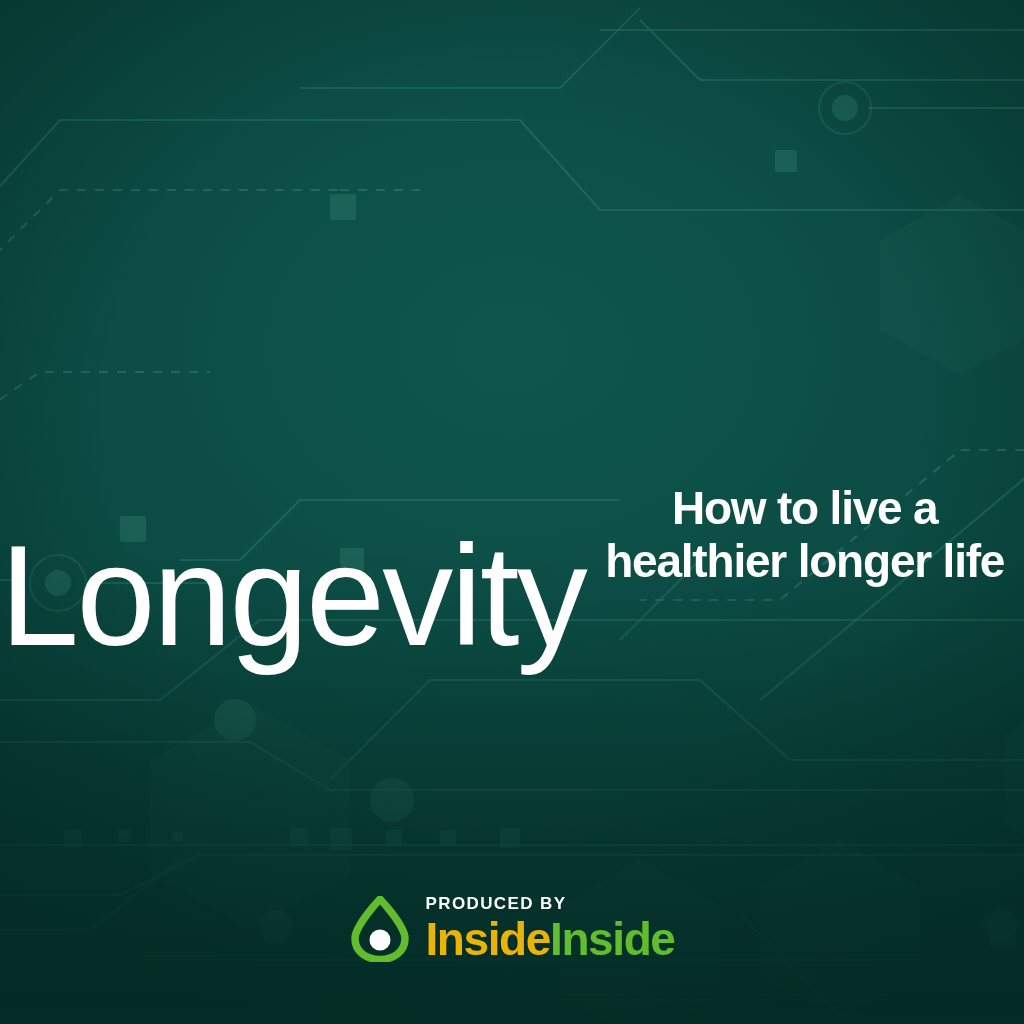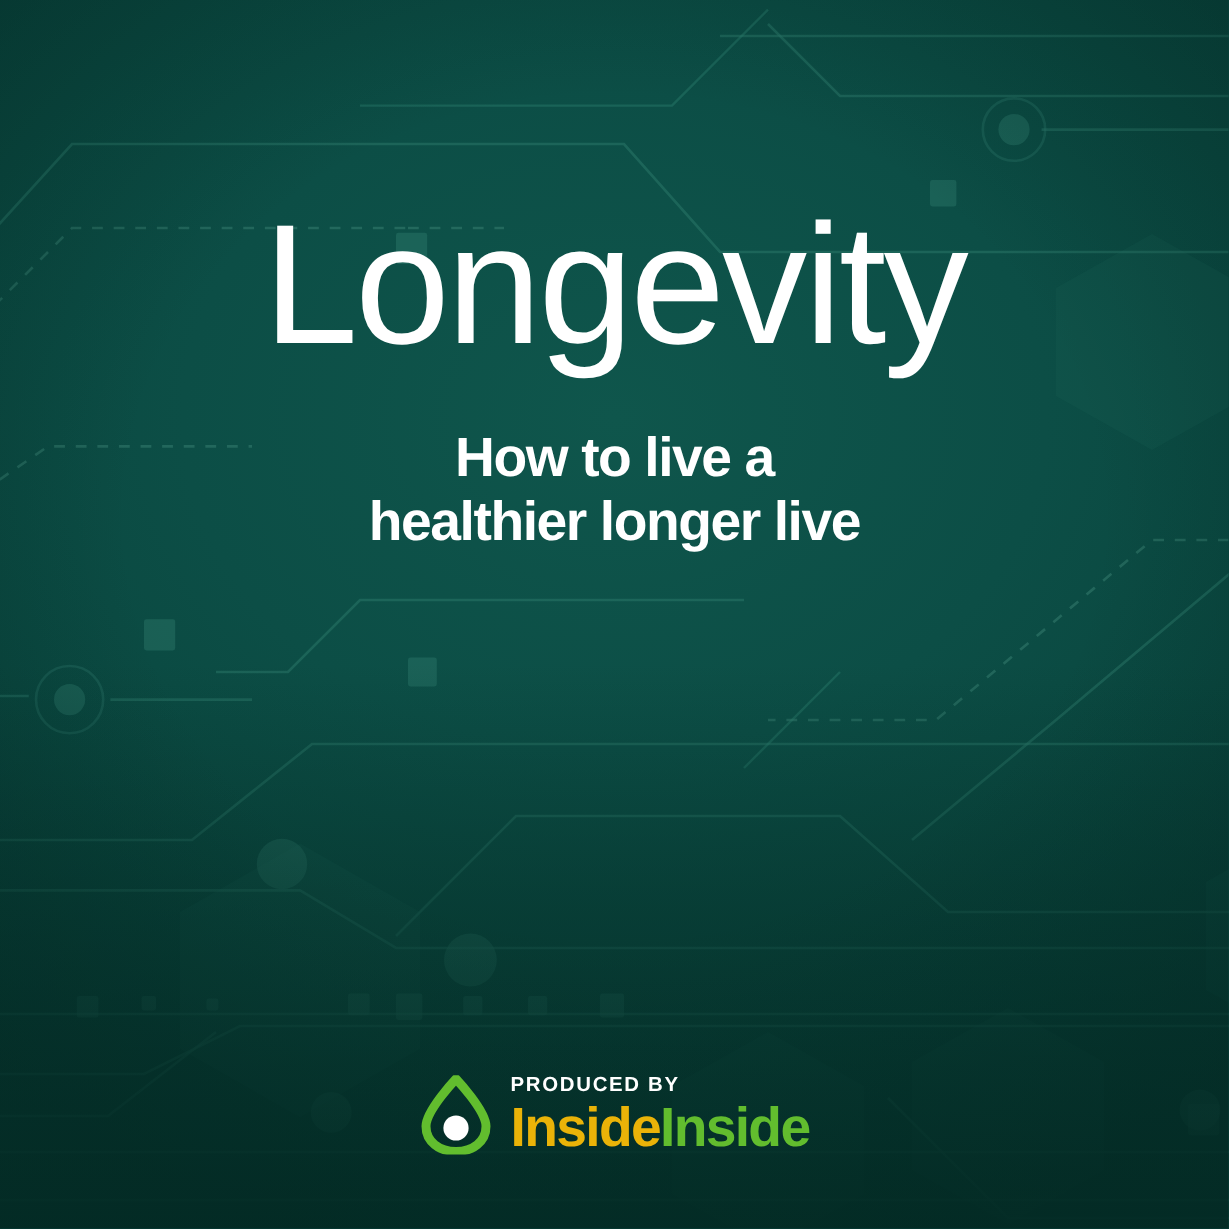--- a/index.html
+++ b/index.html
@@ -42,21 +42,21 @@
     inset: 0;
     width: 1024px;
     height: 1024px;
   }
 
   
   .content {
     position: absolute;
     inset: 0;
     display: flex;
-    flex-direction: column;
+    flex-direction: row;
     align-items: center;
   }
 
   .title-block {
     margin-top: 168px;
     width: 100%;
     text-align: center;
     color: #ffffff;
   }
   .title-line {
@@ -227,21 +227,21 @@
   <div class="bg-vignette"></div>
 
   <div class="content">
 
     <div class="title-block">
       <div class="title-line l1">Longevity</div>
     </div>
 
     <div class="subtitle-block">
       <div class="subtitle-line">How to live a</div>
-      <div class="subtitle-line">healthier longer live</div>
+      <div class="subtitle-line">healthier longer life</div>
     </div>
 
     <div class="footer-logo">
 
       <svg class="logo-mark" viewBox="0 0 62 66" aria-hidden="true">
         <path d="M31 3 C31 3 6 29.5 6 42.5 C6 55.5 17.2 63.5 31 63.5 C44.8 63.5 56 55.5 56 42.5 C56 29.5 31 3 31 3 Z" fill="none" stroke="#62bd2e" stroke-width="7.5" stroke-linejoin="round" stroke-linecap="round"></path>
         <circle cx="31" cy="44" r="10.5" fill="#ffffff"></circle>
       </svg>
 
       <div class="logo-text-stack">

